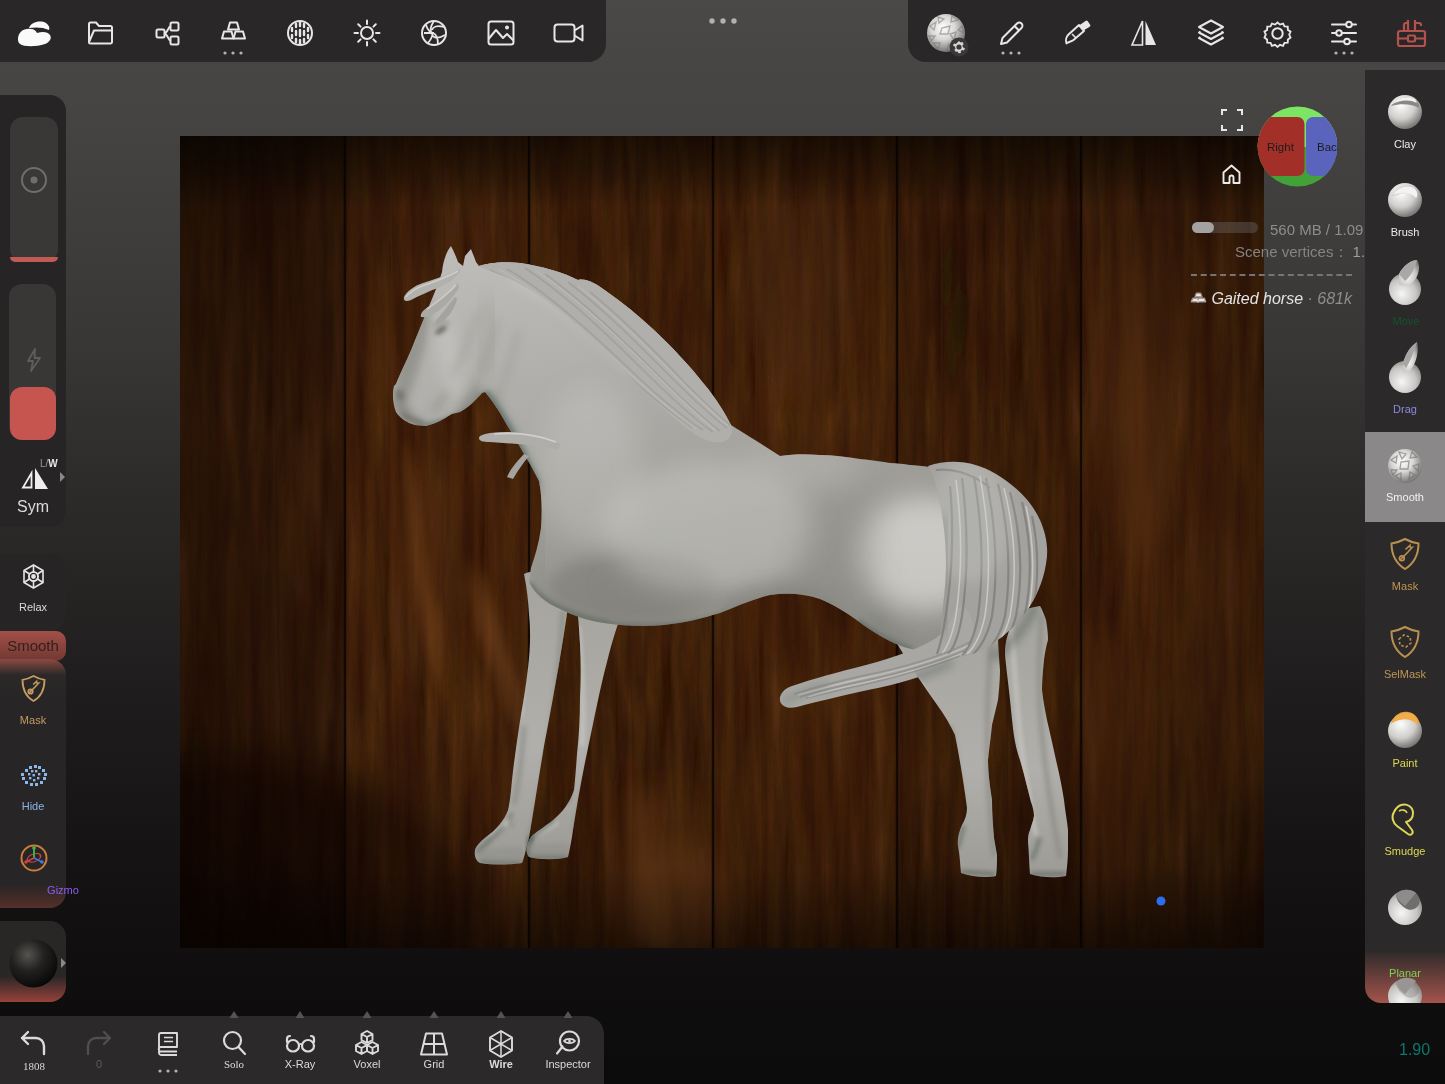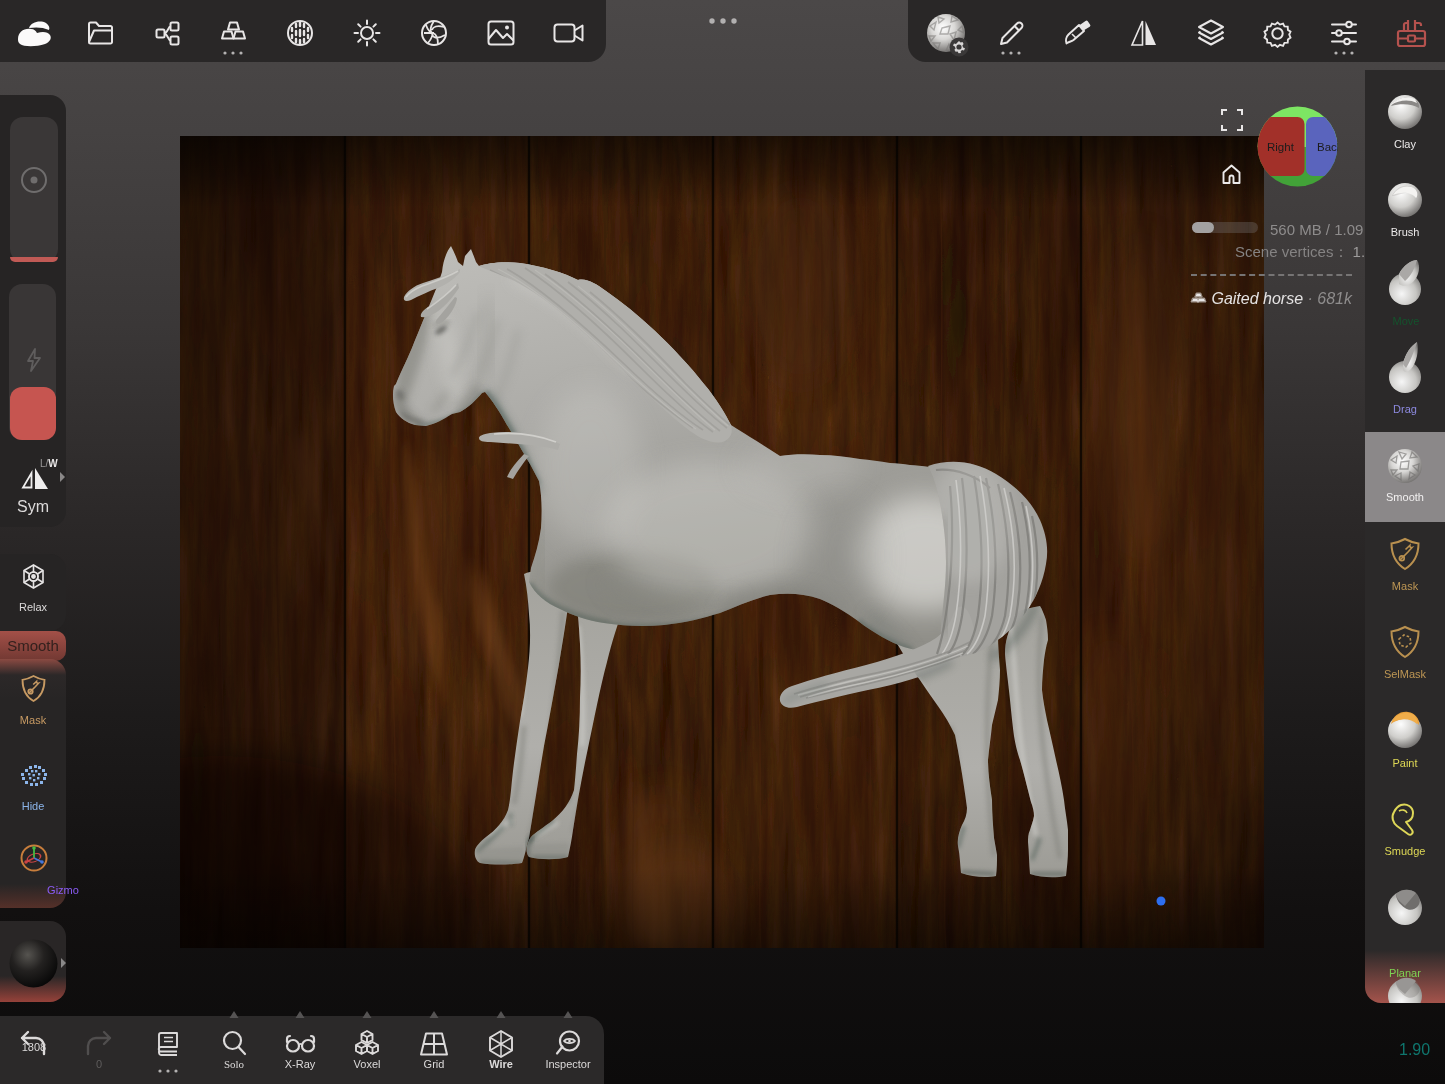--- a/index.html
+++ b/index.html
@@ -831,21 +831,21 @@
         <path d="M367,2 l4.5,7 h-9 Z"></path>
         <path d="M434,2 l4.5,7 h-9 Z"></path>
         <path d="M501,2 l4.5,7 h-9 Z"></path>
         <path d="M568,2 l4.5,7 h-9 Z"></path>
     </g>
   </svg>
 
   <svg class="abs" style="left:19px;top:25px;" width="28" height="26" viewBox="0 0 28 26" fill="none" stroke="#dcdada" stroke-width="2.4" stroke-linecap="round" stroke-linejoin="round">
     <path d="M3,8 L9,2 M3,8 L9,14 M3,8 L17,8 a8,8 0 0 1 8,8 L25,24"></path>
   </svg>
-  <div class="lbl" style="left:3px;top:36px;width:62px;">1808</div>
+  <div class="lbl" style="left:3px;top:55px;width:62px;font-family:Liberation Serif, serif;">1808</div>
 
   <svg class="abs" style="left:85px;top:25px;" width="28" height="26" viewBox="0 0 28 26" fill="none" stroke="#504e4e" stroke-width="2.4" stroke-linecap="round" stroke-linejoin="round">
     <path d="M25,8 L19,2 M25,8 L19,14 M25,8 L11,8 a8,8 0 0 0 -8,8 L3,24"></path>
   </svg>
   <div class="lbl" style="left:68px;top:53px;width:62px;color:#5e5c5c;">0</div>
 
   <svg class="abs" style="left:155px;top:26px;" width="26" height="26" viewBox="0 0 26 26" fill="none" stroke="#dcdada" stroke-width="2" stroke-linejoin="round">
     <path d="M4,22 L4,4 a2,2 0 0 1 2,-2 L22,2 L22,16 L6,16 a2,2 0 0 0 0,4.5 L22,20.5 M4,22 a2.2,2.2 0 0 0 2,2 L22,24" stroke-width="1.9"></path>
     <path d="M9,6.5 L18,6.5 M9,10.5 L18,10.5" stroke-width="1.6"></path>
   </svg>

